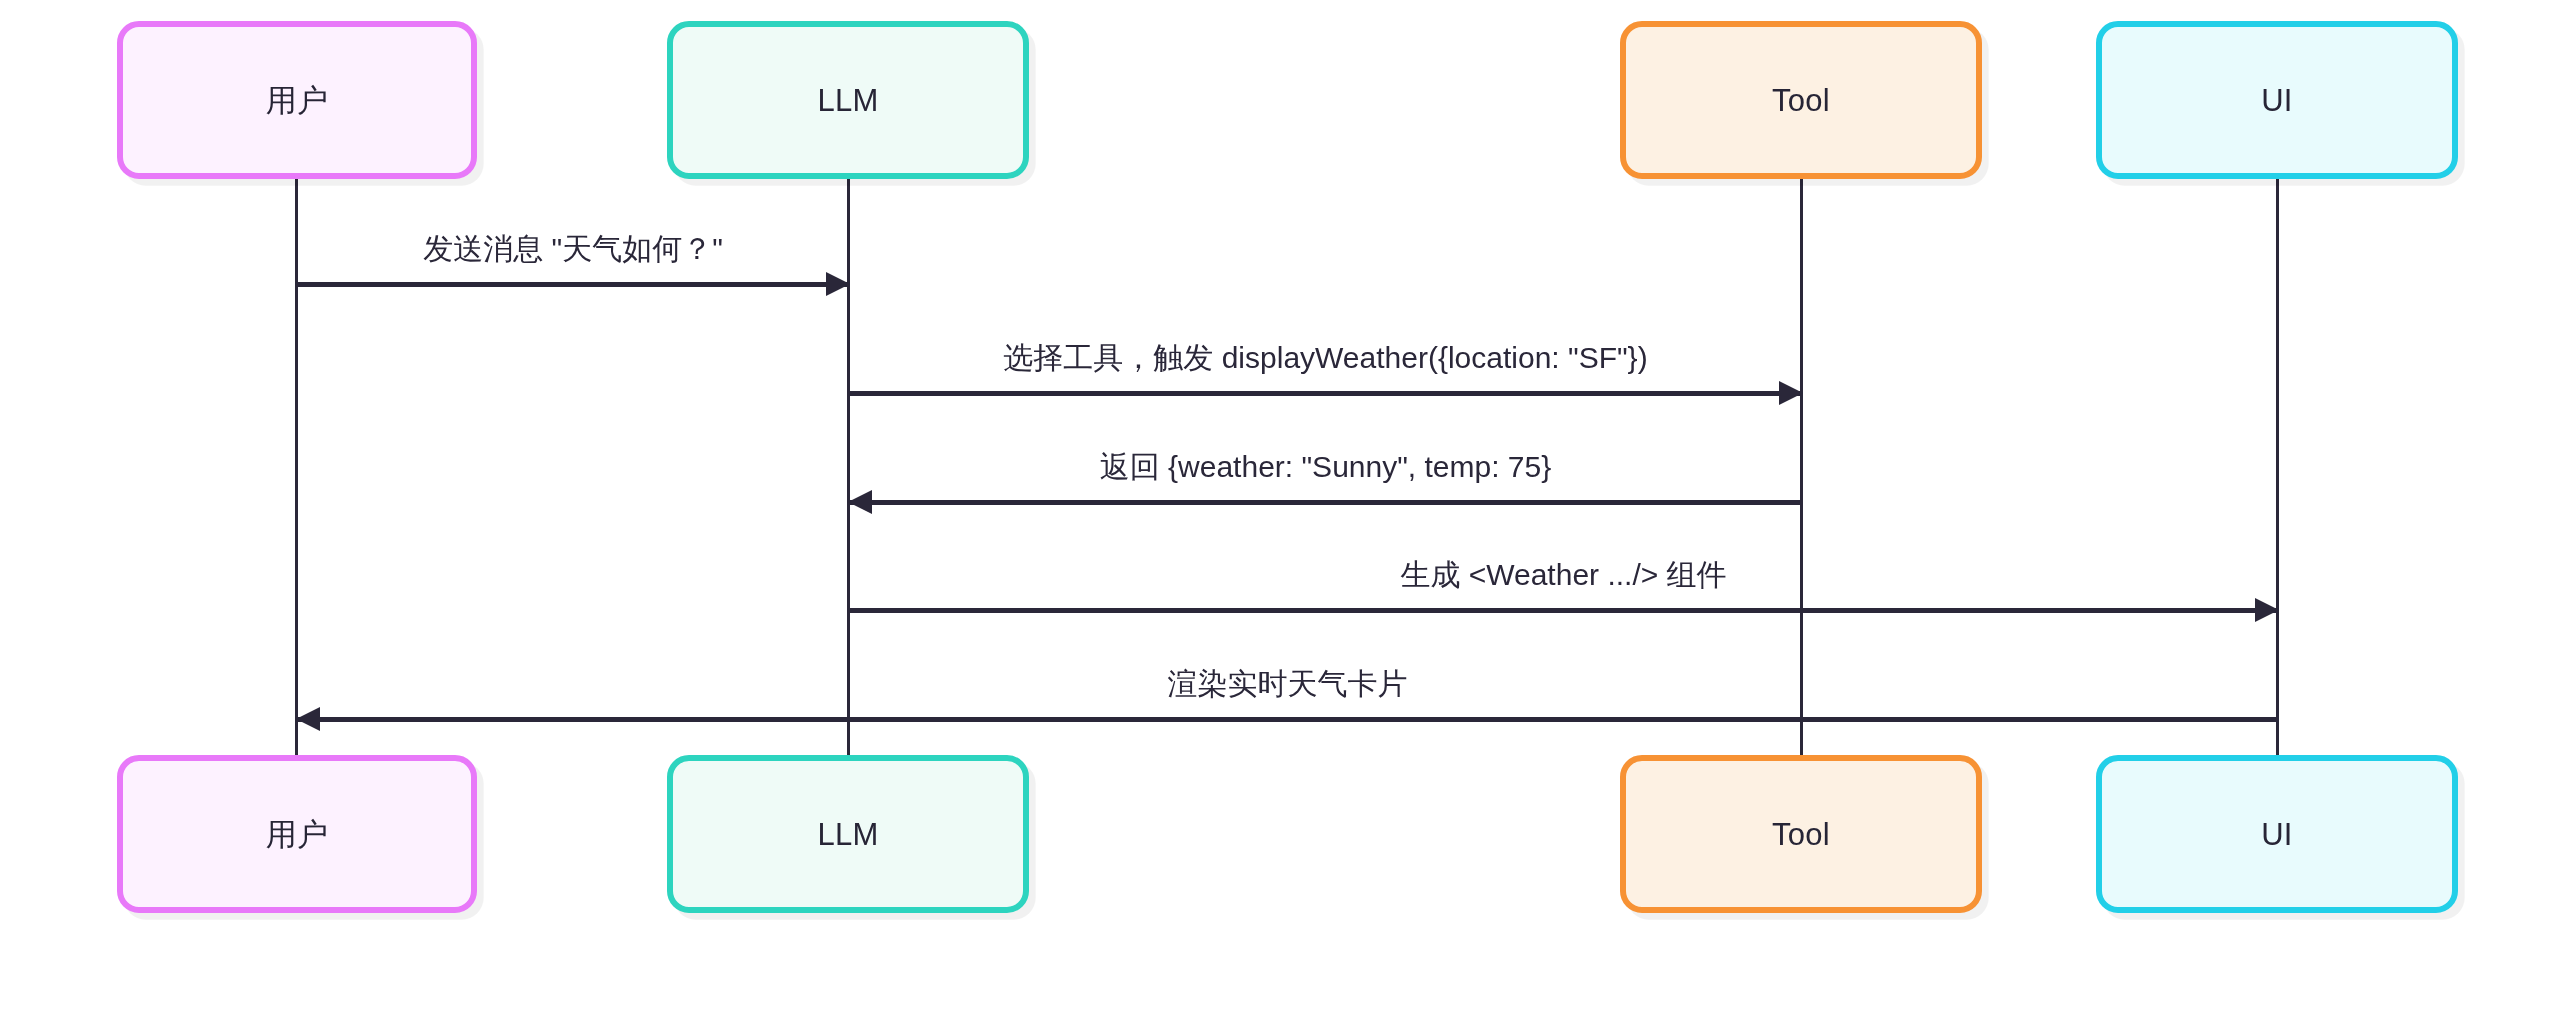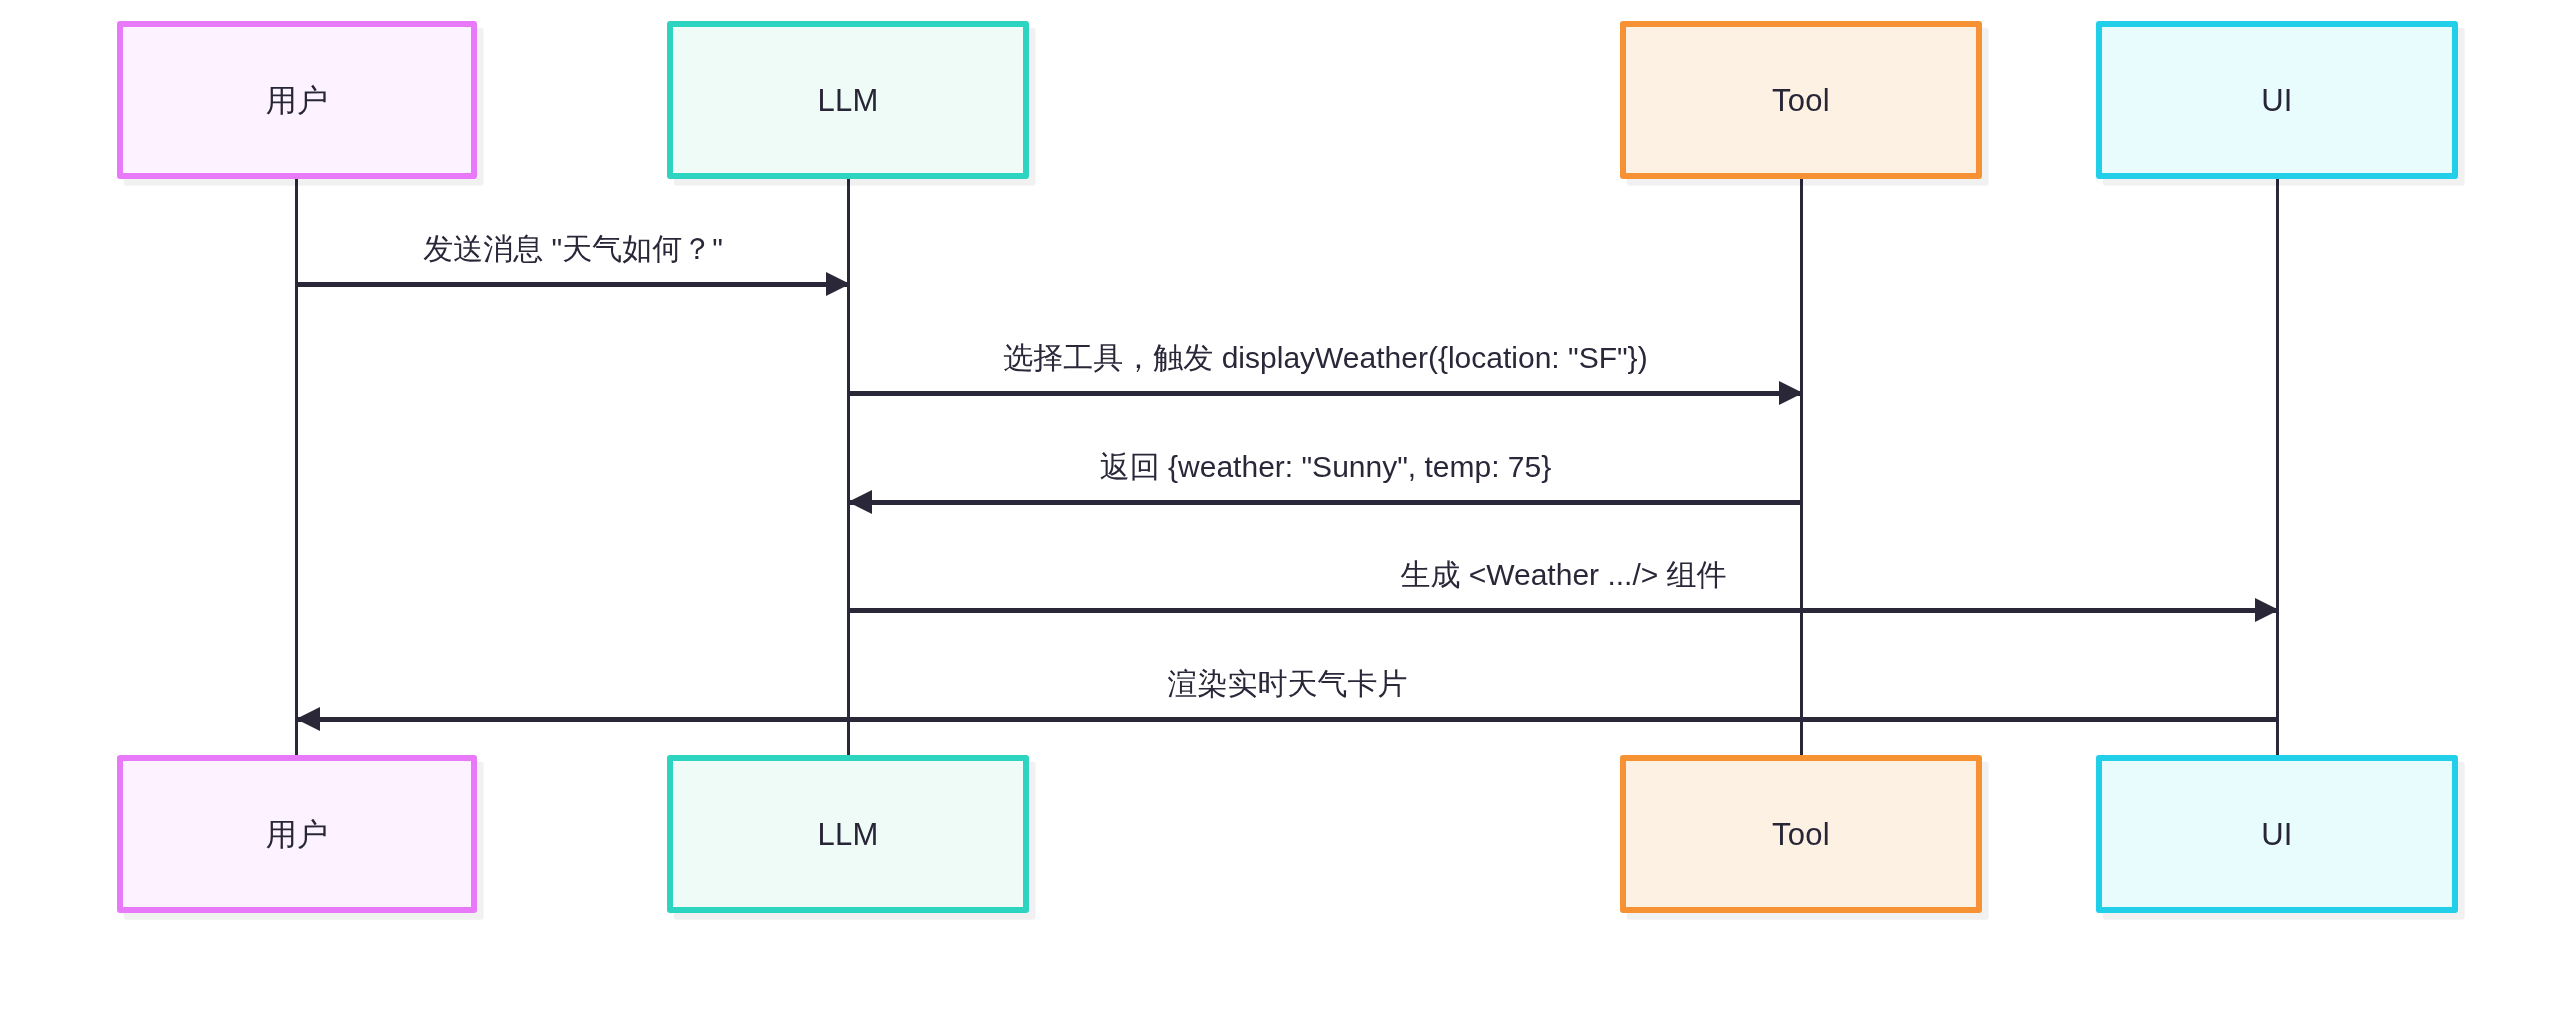--- a/index.html
+++ b/index.html
@@ -8,21 +8,21 @@
     background:#ffffff;
     font-family:"Liberation Sans","DejaVu Sans",sans-serif;
     overflow:hidden;
   }
   #diagram{position:relative;width:2576px;height:1011px;}
 
   
   .actor{
     position:absolute;
     box-sizing:border-box;
-    border-radius:3px;
+    border-radius:22px;
     border-width:6px;
     border-style:solid;
     display:flex;
     align-items:center;
     justify-content:center;
     box-shadow:6.7px 6.7px 0 0 rgba(0,0,0,0.055);
     text-align:center;
   }
   .actor-label{
     font-size:31px;

